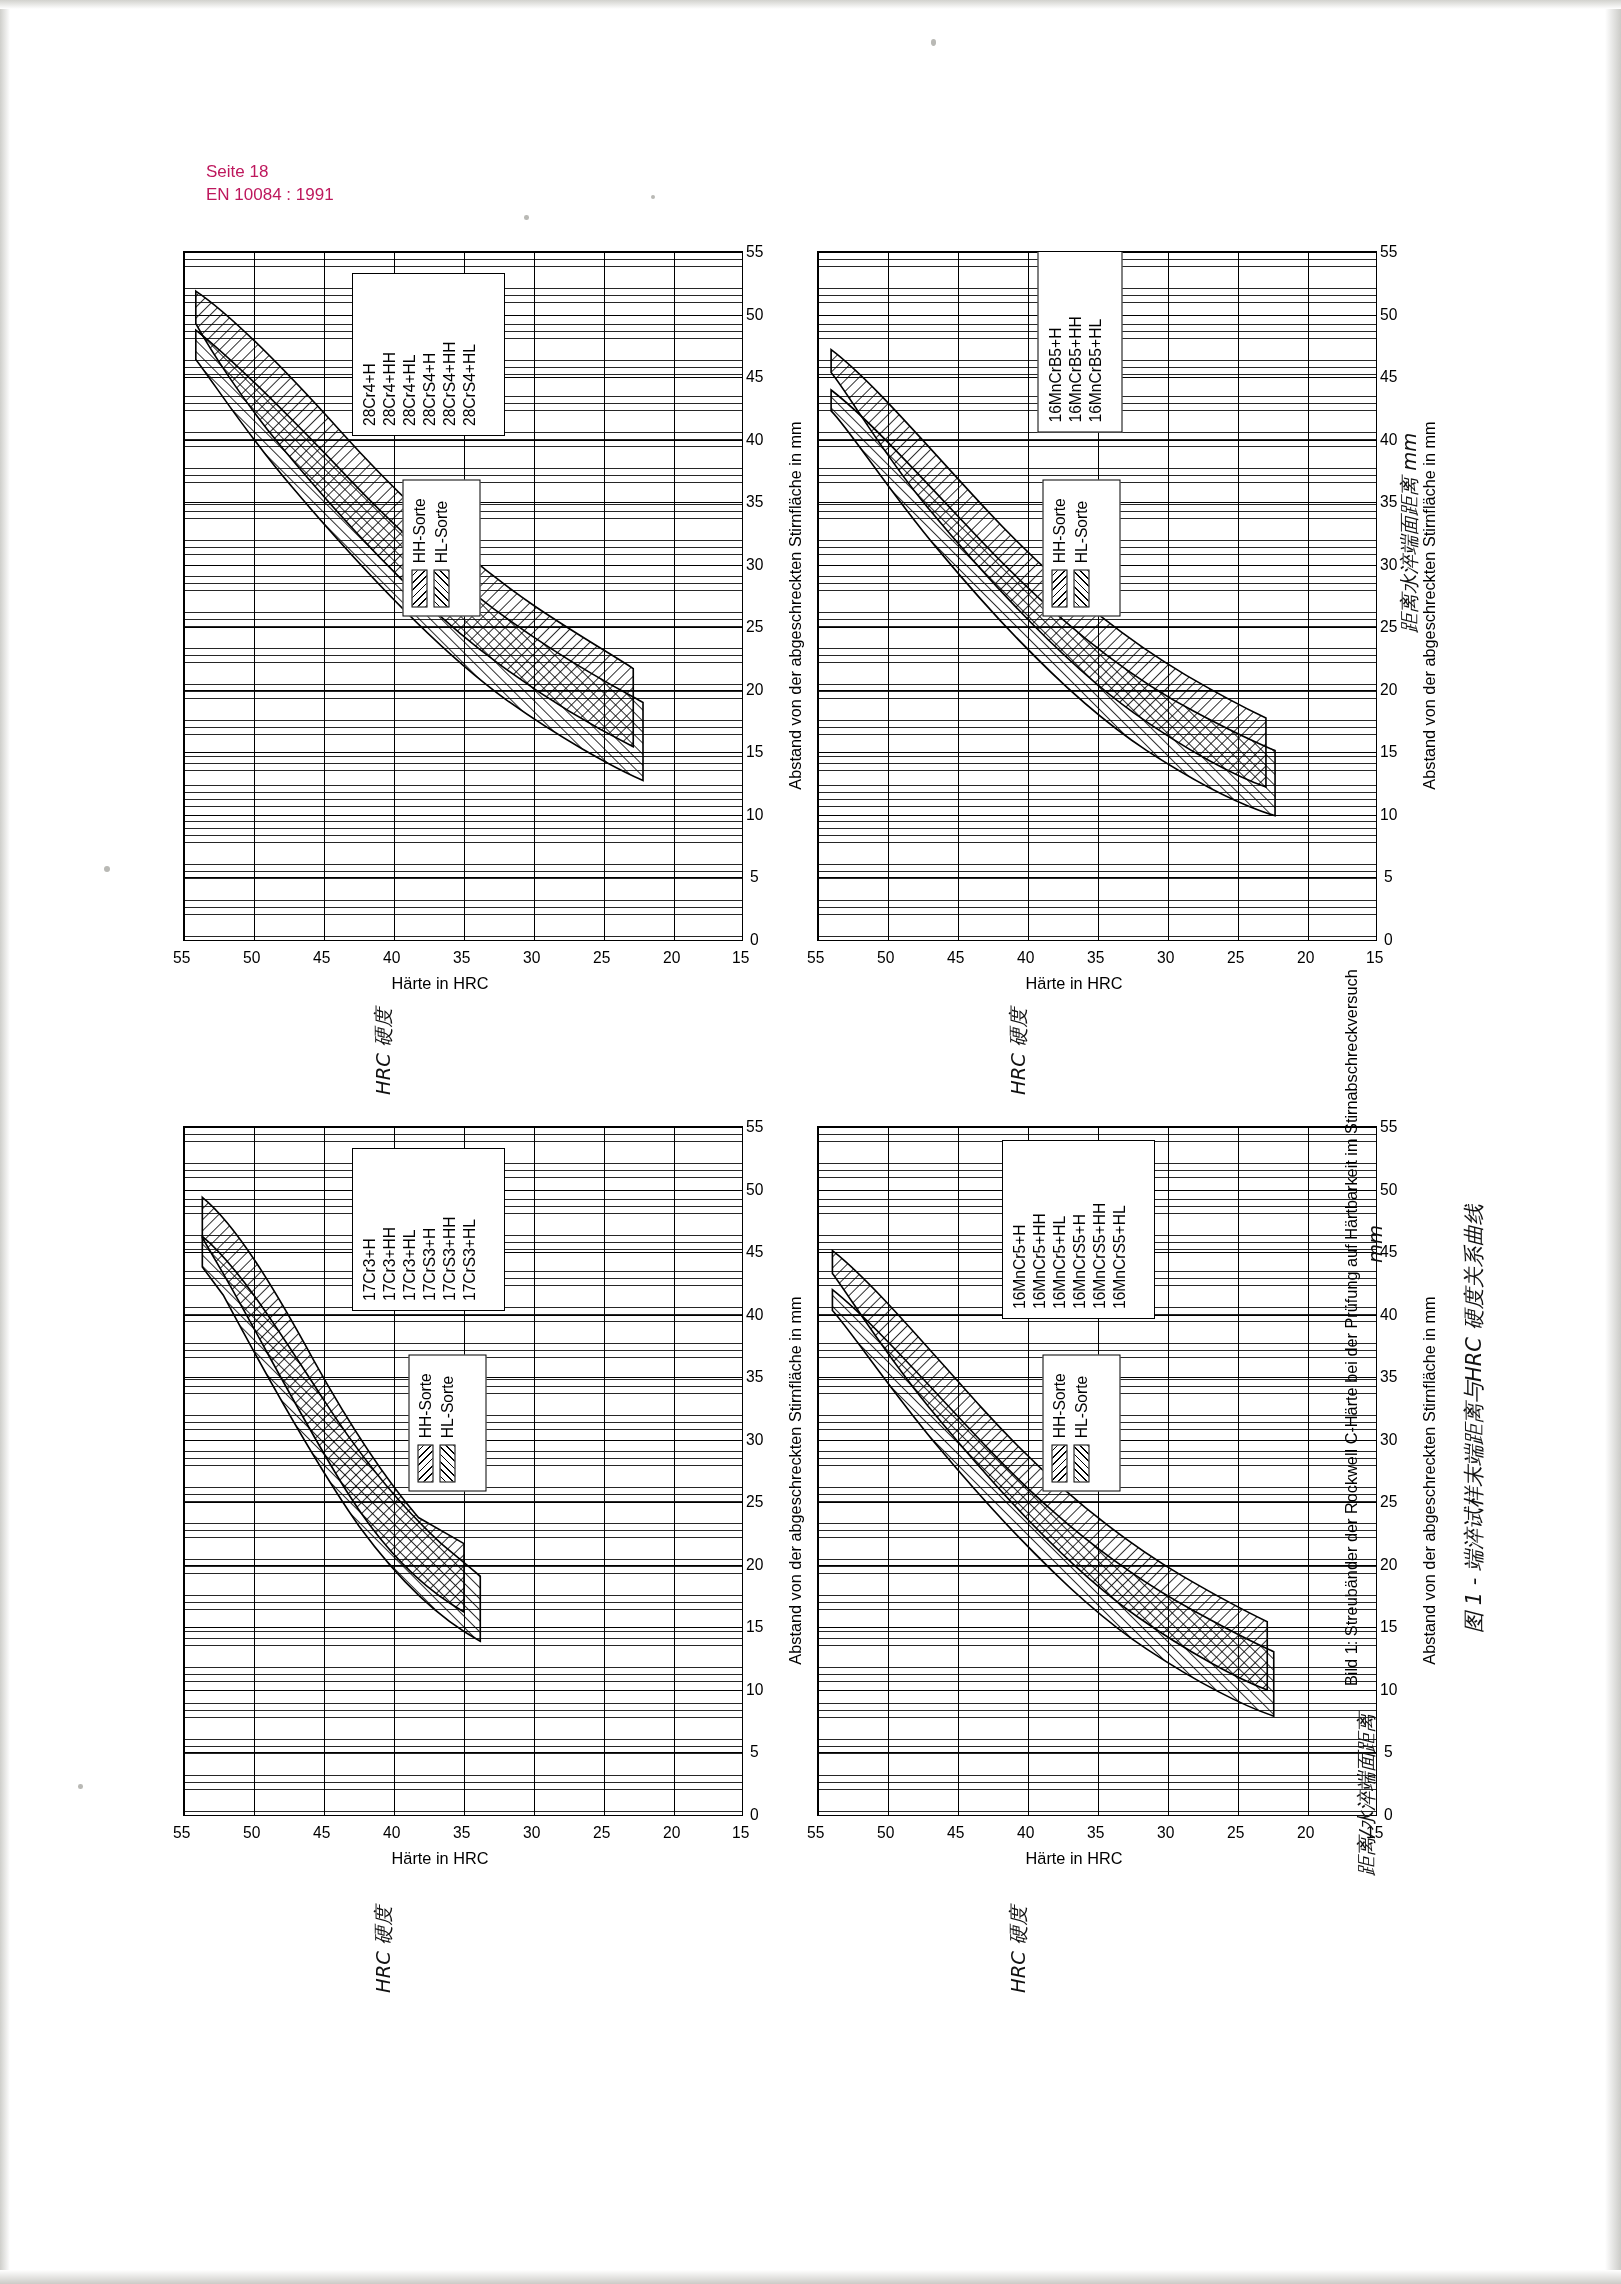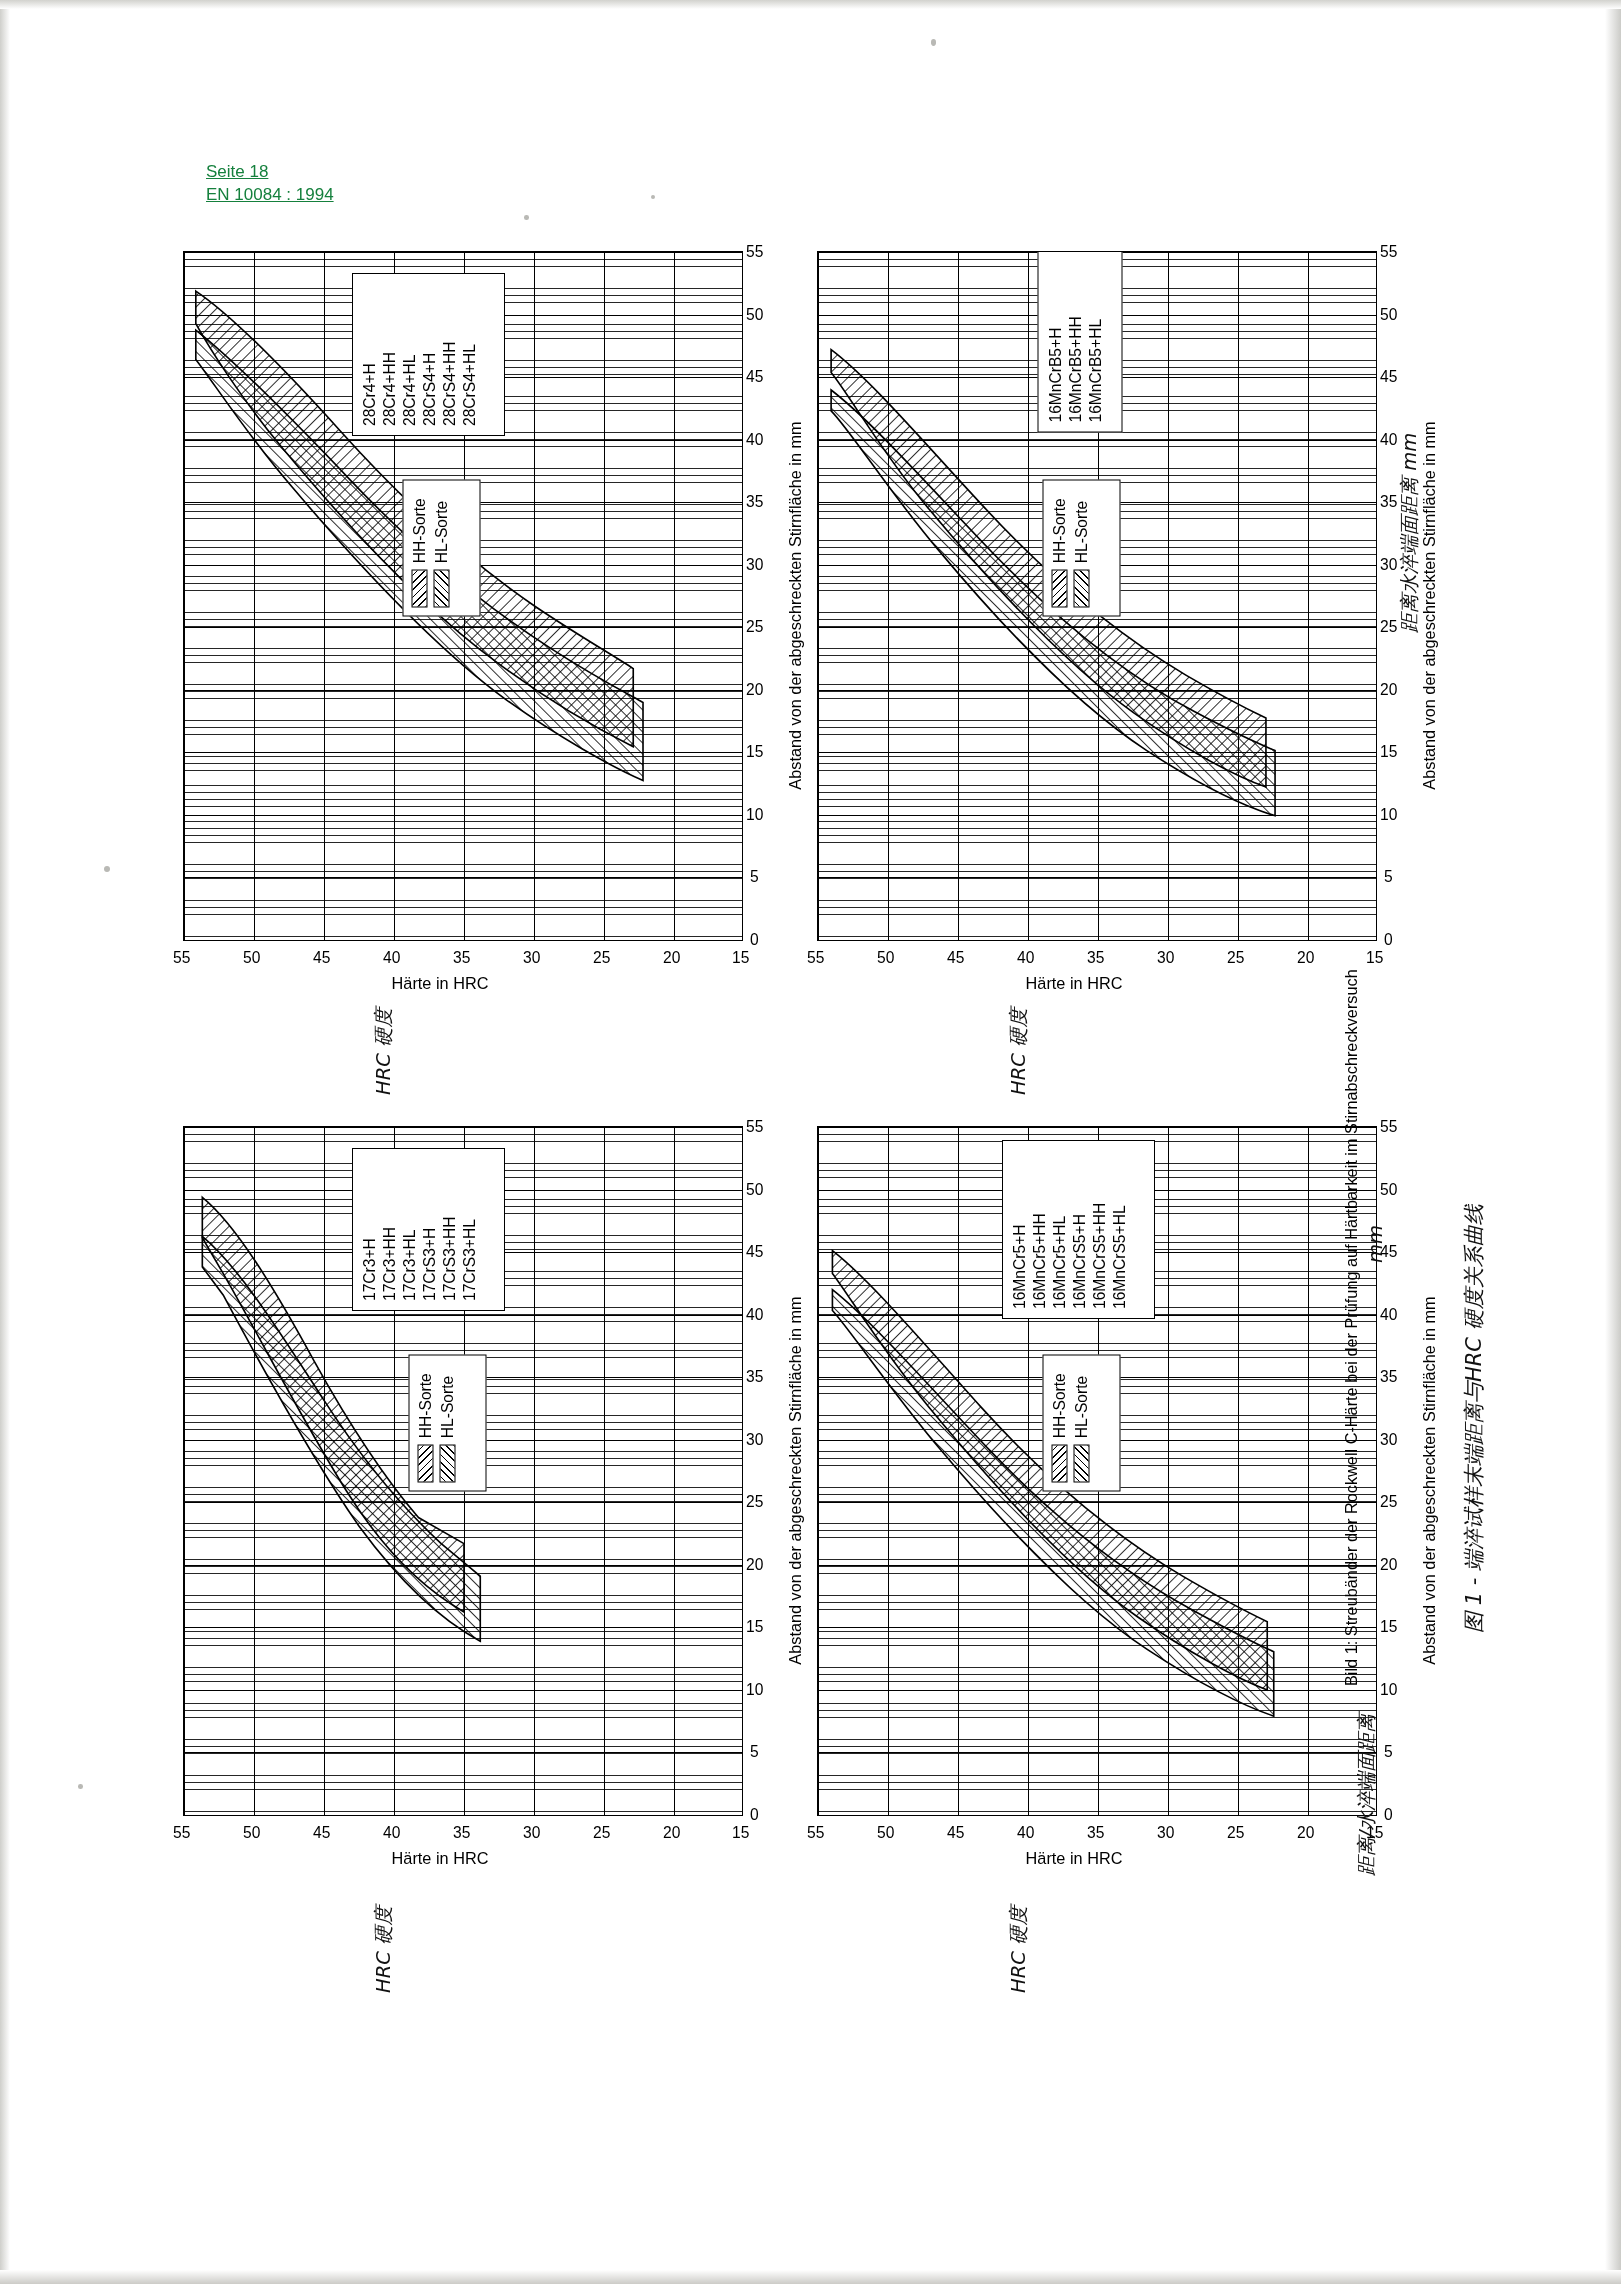--- a/index.html
+++ b/index.html
@@ -10,21 +10,21 @@
     background:#ffffff;
     overflow:hidden;
   }
   
   .paper-edge{position:absolute;pointer-events:none;}
   .edge-left{left:0;top:0;width:10.4px;height:2284px;background:linear-gradient(90deg,#cfcfcb,#ffffff);}
   .edge-right{right:0;top:0;width:17px;height:2284px;background:linear-gradient(270deg,#c8c8c4,#ffffff);}
   .edge-top{left:0;top:0;width:1622px;height:9px;background:linear-gradient(180deg,#d2d2ce,#ffffff);}
   .edge-bottom{left:0;bottom:0;width:1622px;height:14.3px;background:linear-gradient(0deg,#cccbc7,#ffffff);}
 
-  .hdr{position:absolute;left:206px;top:160px;font-size:17px;line-height:23.4px;color:#15803d;text-decoration:underline;}
+  .hdr{position:absolute;left:206px;top:160px;font-size:17px;line-height:23.4px;color:#be185d;}
 
   
   .figure-stage{
     position:absolute;
     left:98px; top:215px;
     width:1419px; height:1927px;
   }
 
   .chart{
     position:absolute;
@@ -100,21 +100,21 @@
   <div class="paper-edge edge-bottom"></div>
 
   <div class="specks" style="left:931px;top:39px;width:5.2px;height:6.5px;"></div>
   <div class="specks" style="left:524px;top:215px;width:4.6px;height:4.6px;"></div>
   <div class="specks" style="left:651px;top:195px;width:3.9px;height:3.9px;"></div>
   <div class="specks" style="left:104px;top:866px;width:5.9px;height:5.9px;"></div>
   <div class="specks" style="left:78px;top:1784px;width:4.6px;height:4.6px;"></div>
 
   <div class="hdr">
     <div>Seite 18</div>
-    <div>EN 10084 : 1994</div>
+    <div>EN 10084 : 1991</div>
   </div>
 
   <div class="figure-stage"></div>
 
   <div class="chart" style="left:160px;top:1126px;width:586px;height:729px;">
     <div class="plot" style="left:23px;top:0;width:560px;height:690px;">
       <div class="gridfine"></div>
 
       <div class="gridmajor-h" style="top:0px;"></div>
       <div class="gridmajor-h" style="top:63px;"></div>

